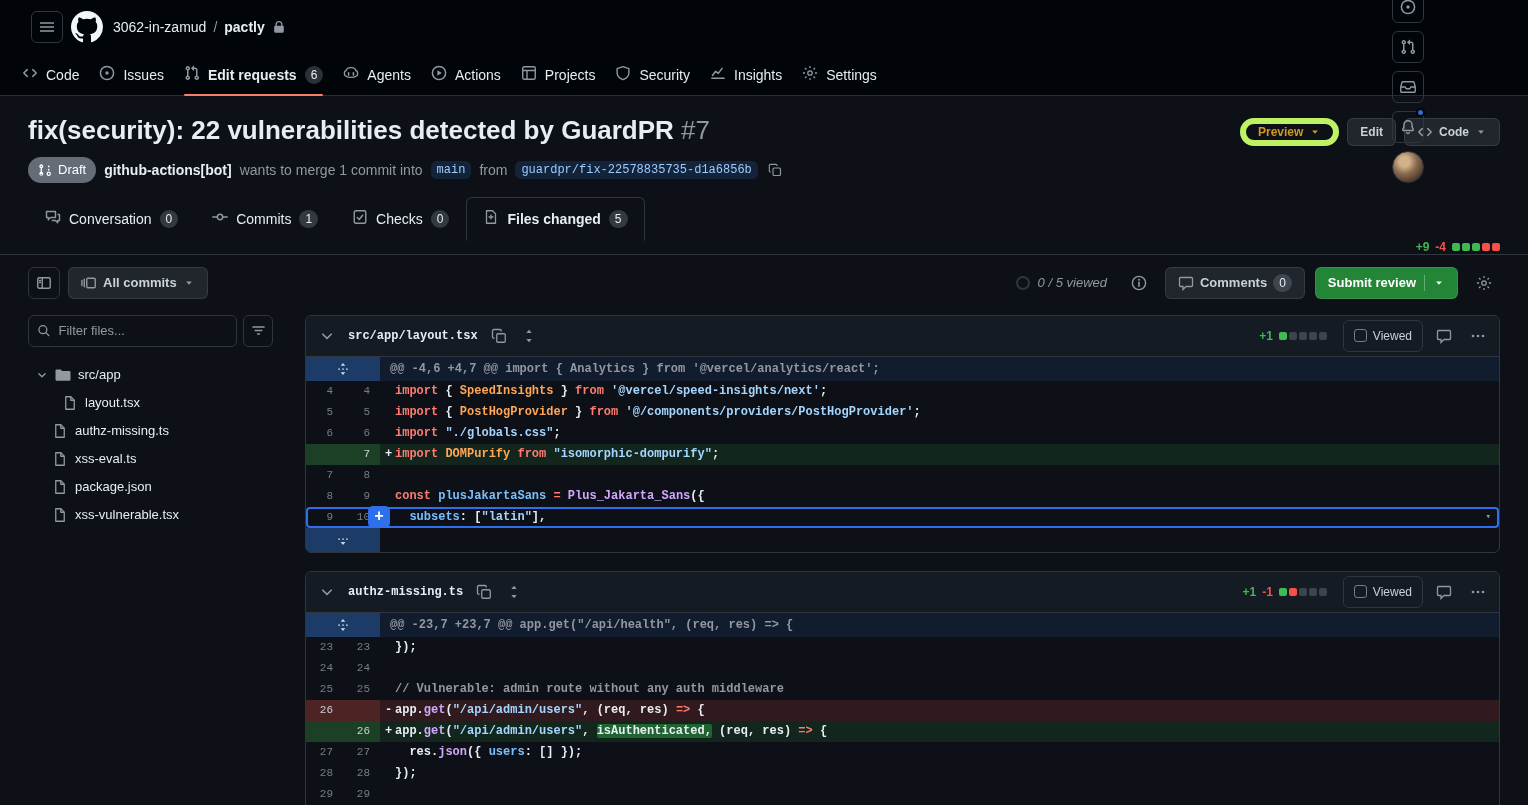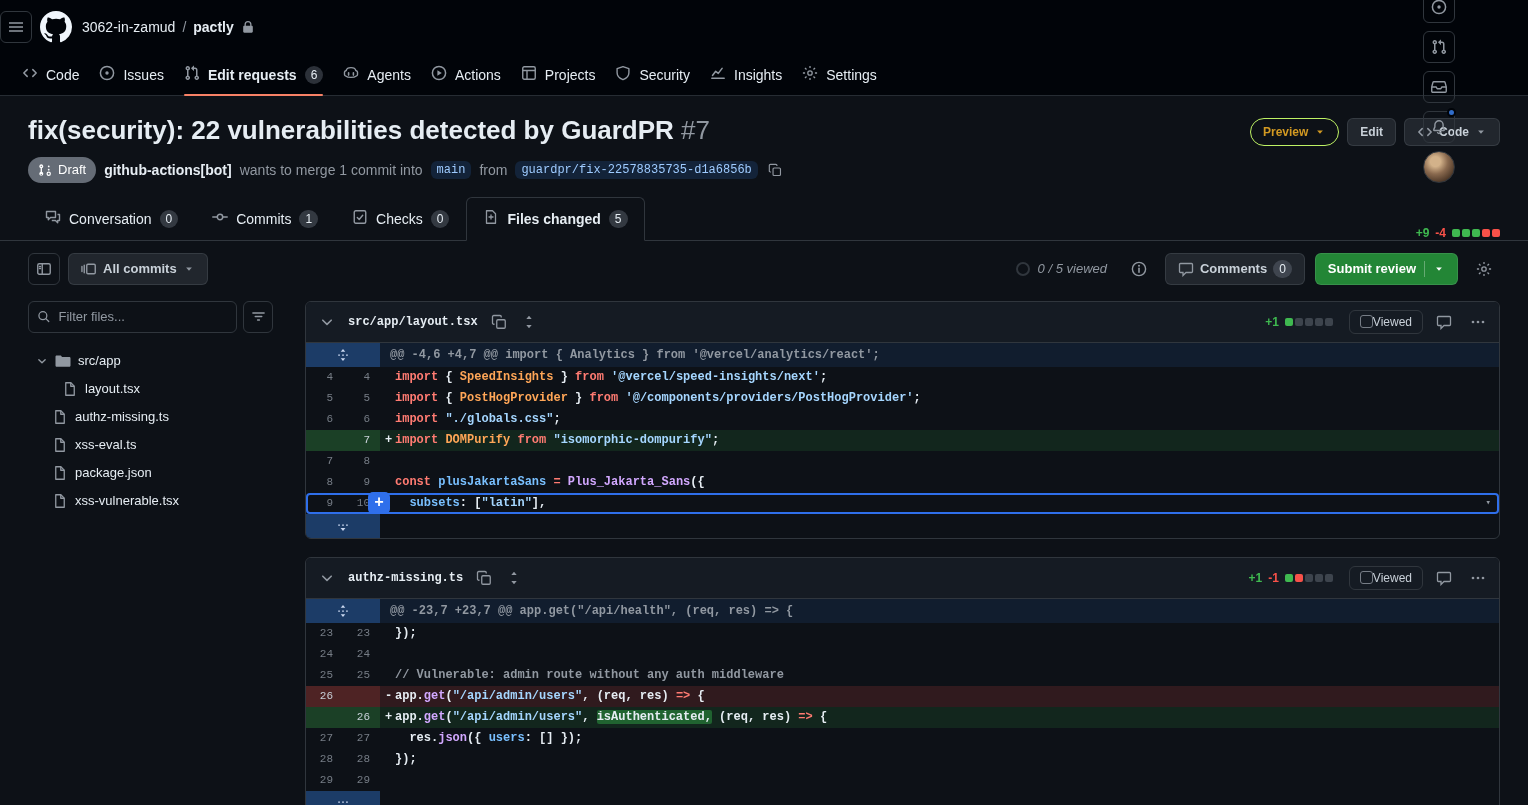--- a/index.html
+++ b/index.html
@@ -7,21 +7,21 @@
   body {
     background:#0d1117;
     color:#e6edf3;
     font-family:"Liberation Sans","DejaVu Sans",sans-serif;
     -webkit-font-smoothing:antialiased;
   }
   .app { width:1528px; height:805px; overflow:hidden; position:relative; background:#0d1117; }
 
   
   .site-header { background:#010409; border-bottom:1px solid #262c33; }
-  .top-bar { display:flex; align-items:center; gap:4px; padding:0 0; height:54px; }
+  .top-bar { display:flex; align-items:center; gap:4px; padding:0 31px; height:54px; }
   .icon-btn {
     width:32px; height:32px; display:inline-flex; align-items:center; justify-content:center;
     border:1px solid #30363d; border-radius:6px; background:transparent; color:#9198a1;
     cursor:pointer; padding:0; flex:none;
   }
   .icon-btn.plain { border:none; }
   .logo { color:#f0f6fc; display:flex; margin:0 6px 0 4px; cursor:pointer; }
   .crumb { display:flex; align-items:center; gap:7px; font-size:14px; }
   .crumb .owner { color:#e6edf3; cursor:pointer; }
   .crumb .sep { color:#9198a1; }
@@ -59,33 +59,33 @@
   .title-row { display:flex; align-items:flex-start; gap:16px; }
   .pr-title { font-size:26px; font-weight:600; line-height:1.25; margin:0; flex:1; min-width:0; }
   .pr-number { color:#9198a1; font-weight:400; }
   .title-actions { display:flex; gap:8px; align-items:center; padding-top:4px; }
   .btn {
     display:inline-flex; align-items:center; gap:6px; height:28px; padding:0 12px; border-radius:6px;
     border:1px solid rgba(240,246,252,.1); background:#21262d; color:#c9d1d9; font-size:12px; font-weight:600;
     cursor:pointer; font-family:inherit; white-space:nowrap;
   }
   .btn svg { color:#9198a1; }
-  .btn-preview { background:transparent; border:1px solid #bef264; color:#d29922; border-radius:999px; }
+  .btn-preview { background:transparent; border:6px solid #bef264; color:#d29922; border-radius:999px; }
   .btn-preview svg { color:#d29922; }
   .meta-row { display:flex; align-items:center; gap:8px; margin-top:10px; font-size:14px; color:#9198a1; }
   .draft-badge { display:inline-flex; align-items:center; gap:6px; background:#656c76; color:#fff;
     border-radius:999px; padding:0 10px; height:26px; font-size:13px; font-weight:500; }
   .draft-badge svg { color:#fff; }
   .author { color:#e6edf3; font-weight:700; cursor:pointer; }
   .branch { font-family:"Liberation Mono","DejaVu Sans Mono",monospace; font-size:12px; color:#9ecbff;
     background:rgba(56,139,253,.15); border-radius:6px; padding:2px 6px; cursor:pointer; }
   .mini-btn { background:none; border:none; color:#9198a1; display:inline-flex; cursor:pointer; padding:2px; }
 
   
-  .pr-tabs-row { display:flex; align-items:flex-end; margin-top:14px; padding:0 28px; border-bottom:1px solid #30363d; }
+  .pr-tabs-row { display:flex; align-items:flex-start; margin-top:14px; padding:0 28px; border-bottom:1px solid #30363d;flex-direction:column; }
   .pr-tab { display:flex; align-items:center; gap:8px; padding:0 16px; height:44px; font-size:14px;
     color:#e6edf3; cursor:pointer; border:1px solid transparent; border-radius:6px 6px 0 0; margin-bottom:-1px; }
   .pr-tab svg { color:#9198a1; }
   .pr-tab.active { background:#0d1117; border-color:#30363d; border-bottom-color:#0d1117; font-weight:600; }
   .tabs-stat { margin-left:auto; display:flex; align-items:center; gap:6px; font-size:12px; font-weight:700; }
   .ds-add { color:#3fb950; }
   .ds-del { color:#f85149; }
   .blocks { display:flex; gap:2px; }
   .bk { width:8px; height:8px; border-radius:2px; }
   .bk-g { background:#3fb950; } .bk-r { background:#f85149; } .bk-n { background:#3d444d; }
@@ -119,21 +119,21 @@
   .diff-col { flex:1; min-width:0; }
   .file-card { border:1px solid #30363d; border-radius:6px; overflow:hidden; margin-bottom:18px; background:#0d1117; }
   .file-head { display:flex; align-items:center; gap:4px; height:41px; padding:0 8px; background:#151b23;
     border-bottom:1px solid #30363d; }
   .ghost { width:26px; height:26px; display:inline-flex; align-items:center; justify-content:center;
     background:none; border:none; color:#9198a1; cursor:pointer; border-radius:6px; padding:0; flex:none; }
   .file-name { font-family:"Liberation Mono","DejaVu Sans Mono",monospace; font-size:12px; font-weight:700;
     margin:0 4px; color:#e6edf3; }
   .fh-right { margin-left:auto; display:flex; align-items:center; gap:8px; }
   .file-stat { display:flex; align-items:center; gap:6px; font-size:12px; font-weight:700; margin-right:8px; }
-  .viewed-btn { display:inline-flex; align-items:center; gap:0; height:24px; padding:0 10px;
+  .viewed-btn { display:inline-flex; align-items:center; gap:6px; height:32px; padding:0 10px;
     border:1px solid #30363d; border-radius:6px; background:transparent; color:#c9d1d9; font-size:12px;
     cursor:pointer; font-family:inherit; }
   .checkbox { width:13px; height:13px; border:1px solid #767d86; border-radius:3px; background:transparent; }
 
   .diff-body { font-family:"Liberation Mono","DejaVu Sans Mono",monospace; font-size:12px; }
   .d-row { display:flex; align-items:stretch; line-height:21px; white-space:pre; position:relative; }
   .ln { width:37px; flex:none; text-align:right; padding-right:10px; color:#767d86; font-size:11px;
     cursor:pointer; user-select:none; }
   .code { flex:1; min-width:0; color:#e6edf3;font-weight:bold; }
   .sign { display:inline-block; width:15px; padding-left:5px; }

